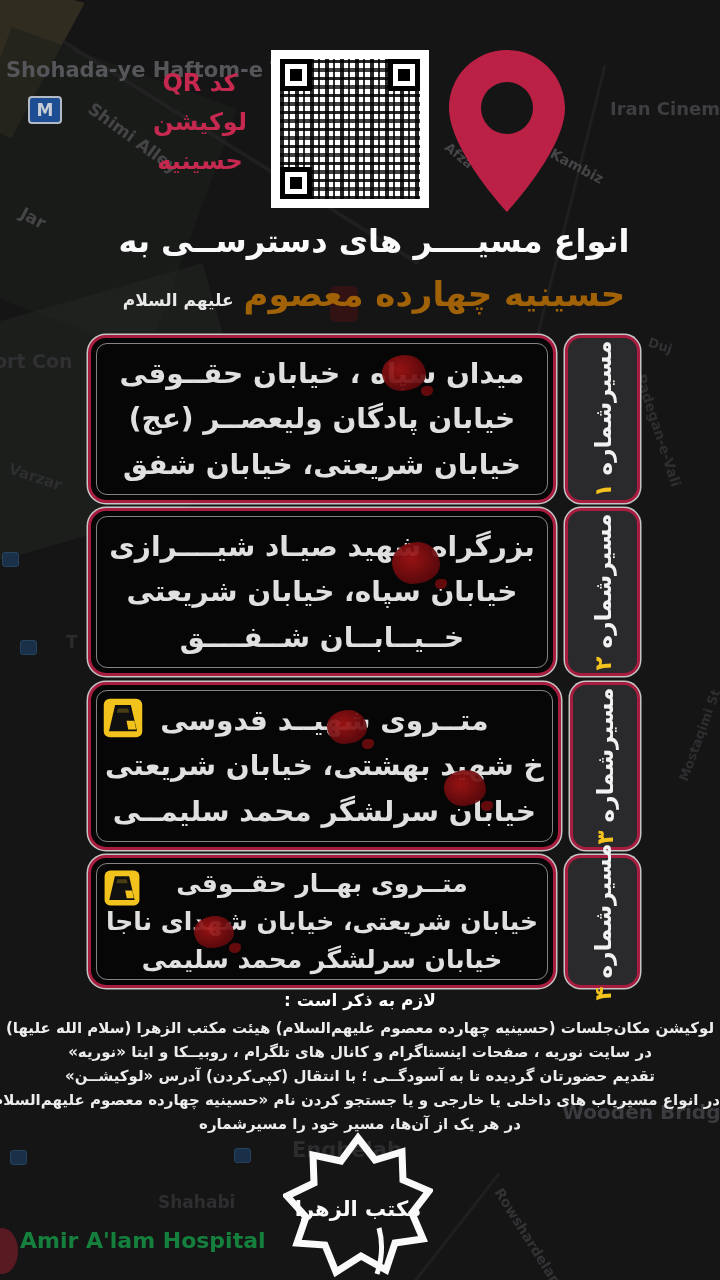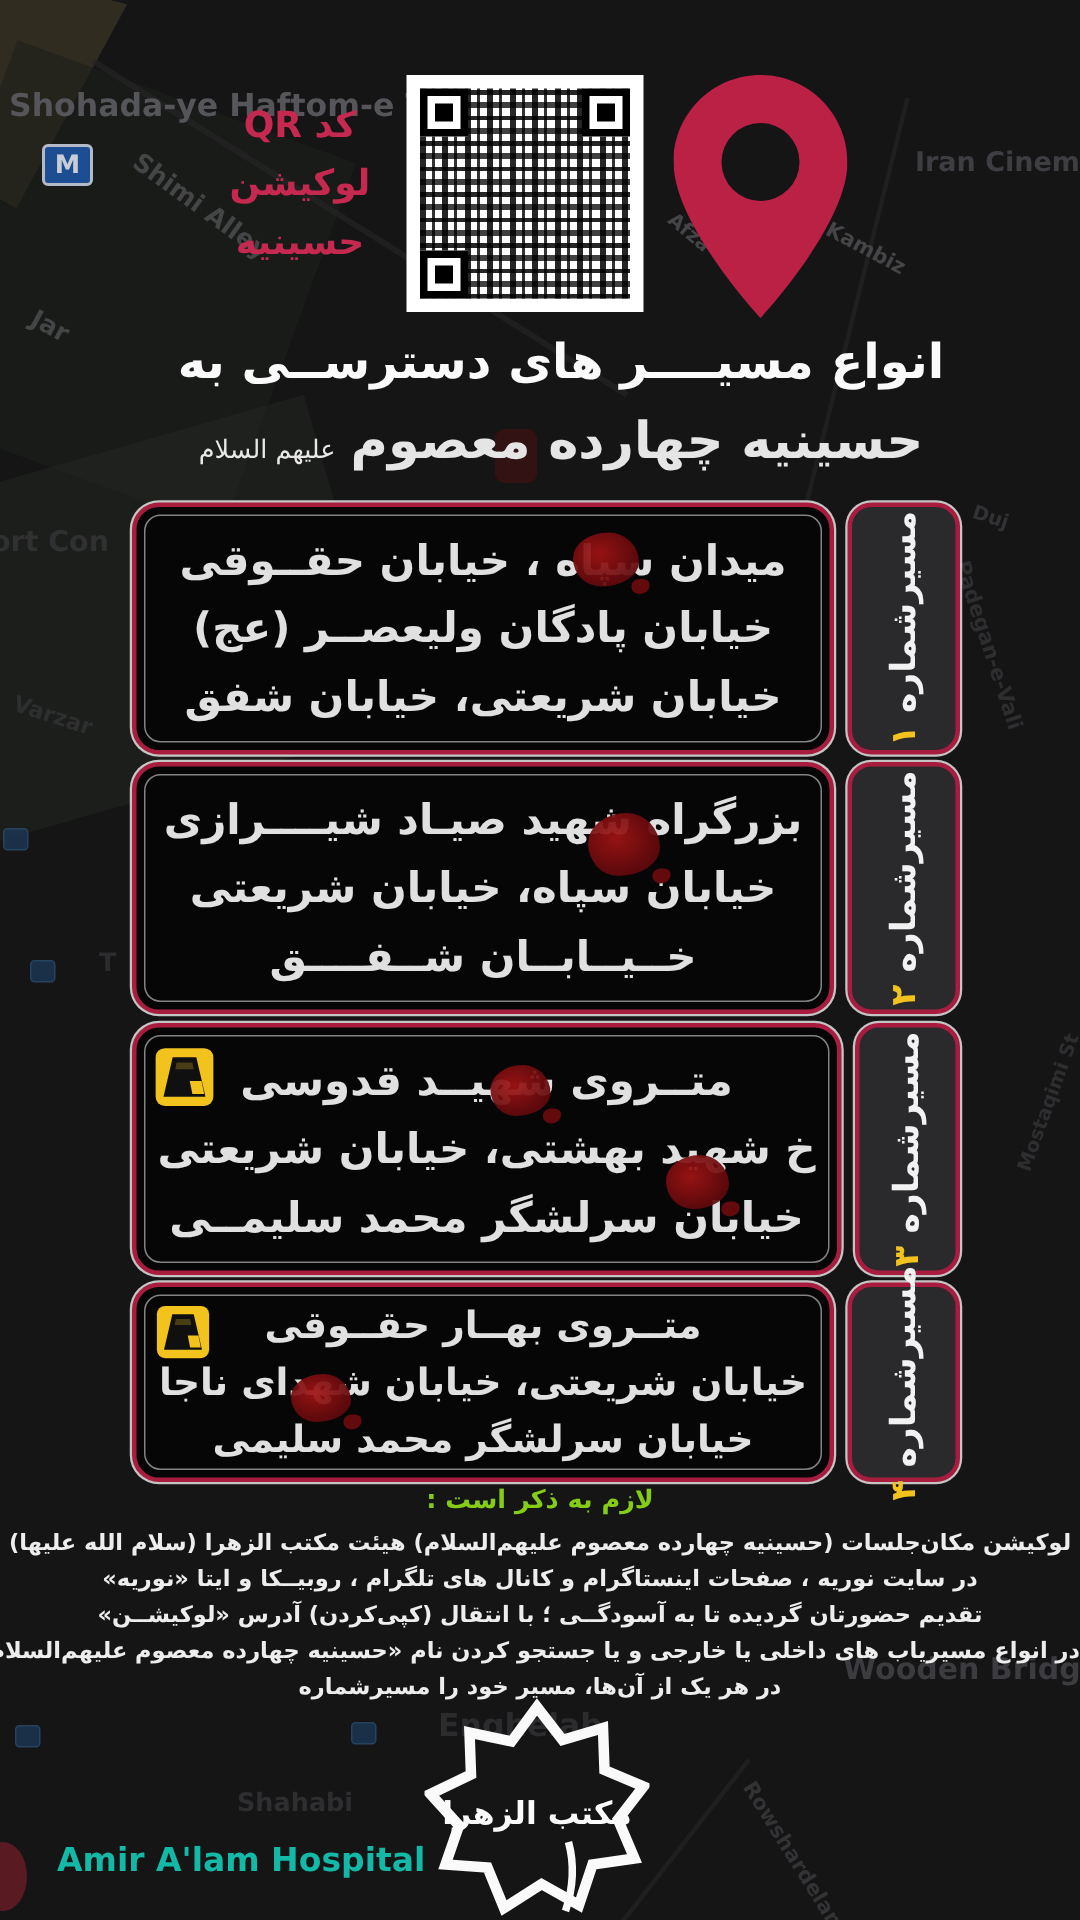--- a/index.html
+++ b/index.html
@@ -37,21 +37,21 @@
   .l-rous{ left:528px; top:120px; font-size:13px; transform:rotate(24deg); }
   .l-duj{ left:648px; top:338px; font-size:13px; transform:rotate(18deg); color:#323235; }
   .l-padegan{ left:648px; top:372px; font-size:14px; transform:rotate(72deg); transform-origin:left top; color:#2e2e31; }
   .l-ortcon{ left:-6px; top:350px; font-size:19px; color:#303033; }
   .l-varzar{ left:8px; top:468px; font-size:15px; transform:rotate(18deg); color:#2e2e31; }
   .l-mostaqimi{ left:676px; top:778px; font-size:13px; transform:rotate(-70deg); transform-origin:left top; color:#2e2e31; }
   .l-enghelab{ left:292px; top:1138px; font-size:21px; color:#2c2c2f; }
   .l-wooden{ left:562px; top:1100px; font-size:20px; color:#3c3c40; }
   .l-rowshar{ left:505px; top:1185px; font-size:14px; transform:rotate(58deg); transform-origin:left top; color:#333336; }
   .l-shahabi{ left:158px; top:1192px; font-size:17px; color:#2e2e31; }
-  .l-amir{ left:38px; top:1228px; font-size:22px; color:#14b8a6; }
+  .l-amir{ left:20px; top:1228px; font-size:22px; color:#15803d; }
   .l-t{ left:66px; top:632px; font-size:17px; color:#2c2c2f; }
   .m-badge{ position:absolute; left:28px; top:96px; width:34px; height:28px;
     background:#1e56a8; border:2px solid #cfd6e4; border-radius:4px;
     color:#e8eef8; font-size:17px; font-weight:bold; text-align:center; line-height:24px; opacity:.85;}
   .poi{ position:absolute; width:17px; height:15px; border-radius:3px;
     background:#1d3a5e; border:1px solid #2c567f; opacity:.7; }
   .poi1{ left:2px; top:552px; } .poi2{ left:20px; top:640px; }
   .poi3{ left:10px; top:1150px; } .poi4{ left:234px; top:1148px; }
   .red-blob-edge{ position:absolute; left:-14px; top:1228px; width:32px; height:46px;
     border-radius:50%; background:#7e1d2a; opacity:.65; }
@@ -73,22 +73,22 @@
   .finder::after{ content:""; position:absolute; left:5px; top:5px; width:12px; height:12px; background:#000; }
   .f-tl{ left:9px; top:9px; } .f-tr{ right:9px; top:9px; } .f-bl{ left:9px; bottom:9px; }
 
   .pin-wrap{ position:absolute; left:449px; top:50px; }
 
   
   .title{ position:absolute; left:0; top:222px; width:720px; text-align:center; direction:rtl;padding-left:28px; }
   .title-l1{ font-size:32px; font-weight:bold; color:#fafafa; letter-spacing:-.5px; }
   .title-l2{ margin-top:14px; display:flex; direction:rtl; justify-content:center;
     align-items:baseline; gap:10px; }
-  .title-l2-main{ font-size:34px; font-weight:bold; color:#e5e5e5; }
-  .title-l2-small{ font-size:17px; font-weight:normal; color:#e8e8e8; }
+  .title-l2-main{ font-size:34px; font-weight:bold; color:#a16207; }
+  .title-l2-small{ font-size:17px; font-weight:bold; color:#e8e8e8; }
 
   
   .rows{ position:absolute; left:88px; top:335px; width:552px; }
   .row{ position:absolute; left:0; width:552px; display:flex; gap:9px; }
   .row1{ top:0;   height:168px; }
   .row2{ top:173px; height:168px; }
   .row3{ top:347px; height:168px; }
   .row4{ top:520px; height:133px; }
   .route-box{ flex:1; position:relative; background:#060607;
     border:3px solid #a81c40; border-radius:18px;
@@ -117,21 +117,21 @@
   .splat::after{ content:""; position:absolute; right:-7px; bottom:-5px; width:12px; height:10px;
     background:#6b0b0e; border-radius:50% 40% 60% 50%; }
   .sp1{ left:382px; top:355px; width:44px; height:36px; }
   .sp2{ left:392px; top:542px; width:48px; height:42px; }
   .sp3{ left:327px; top:710px; width:40px; height:34px; }
   .sp4{ left:444px; top:770px; width:42px; height:36px; }
   .sp5{ left:194px; top:916px; width:40px; height:32px; }
 
   
   .footer{ position:absolute; left:0; top:990px; width:720px; text-align:center; direction:rtl; }
-  .footer-heading{ color:#84cc16; font-weight:bold; font-size:17px; margin-bottom:6px; }
+  .footer-heading{ color:#ffffff; font-weight:bold; font-size:17px; margin-bottom:6px; }
   .footer-line{ color:#ededed; font-weight:bold; font-size:15px; line-height:24px; white-space:nowrap; }
 
   
   .logo{ position:absolute; left:283px; top:1132px; }
 </style>
 </head>
 <body>
 
 <div class="page">
 

